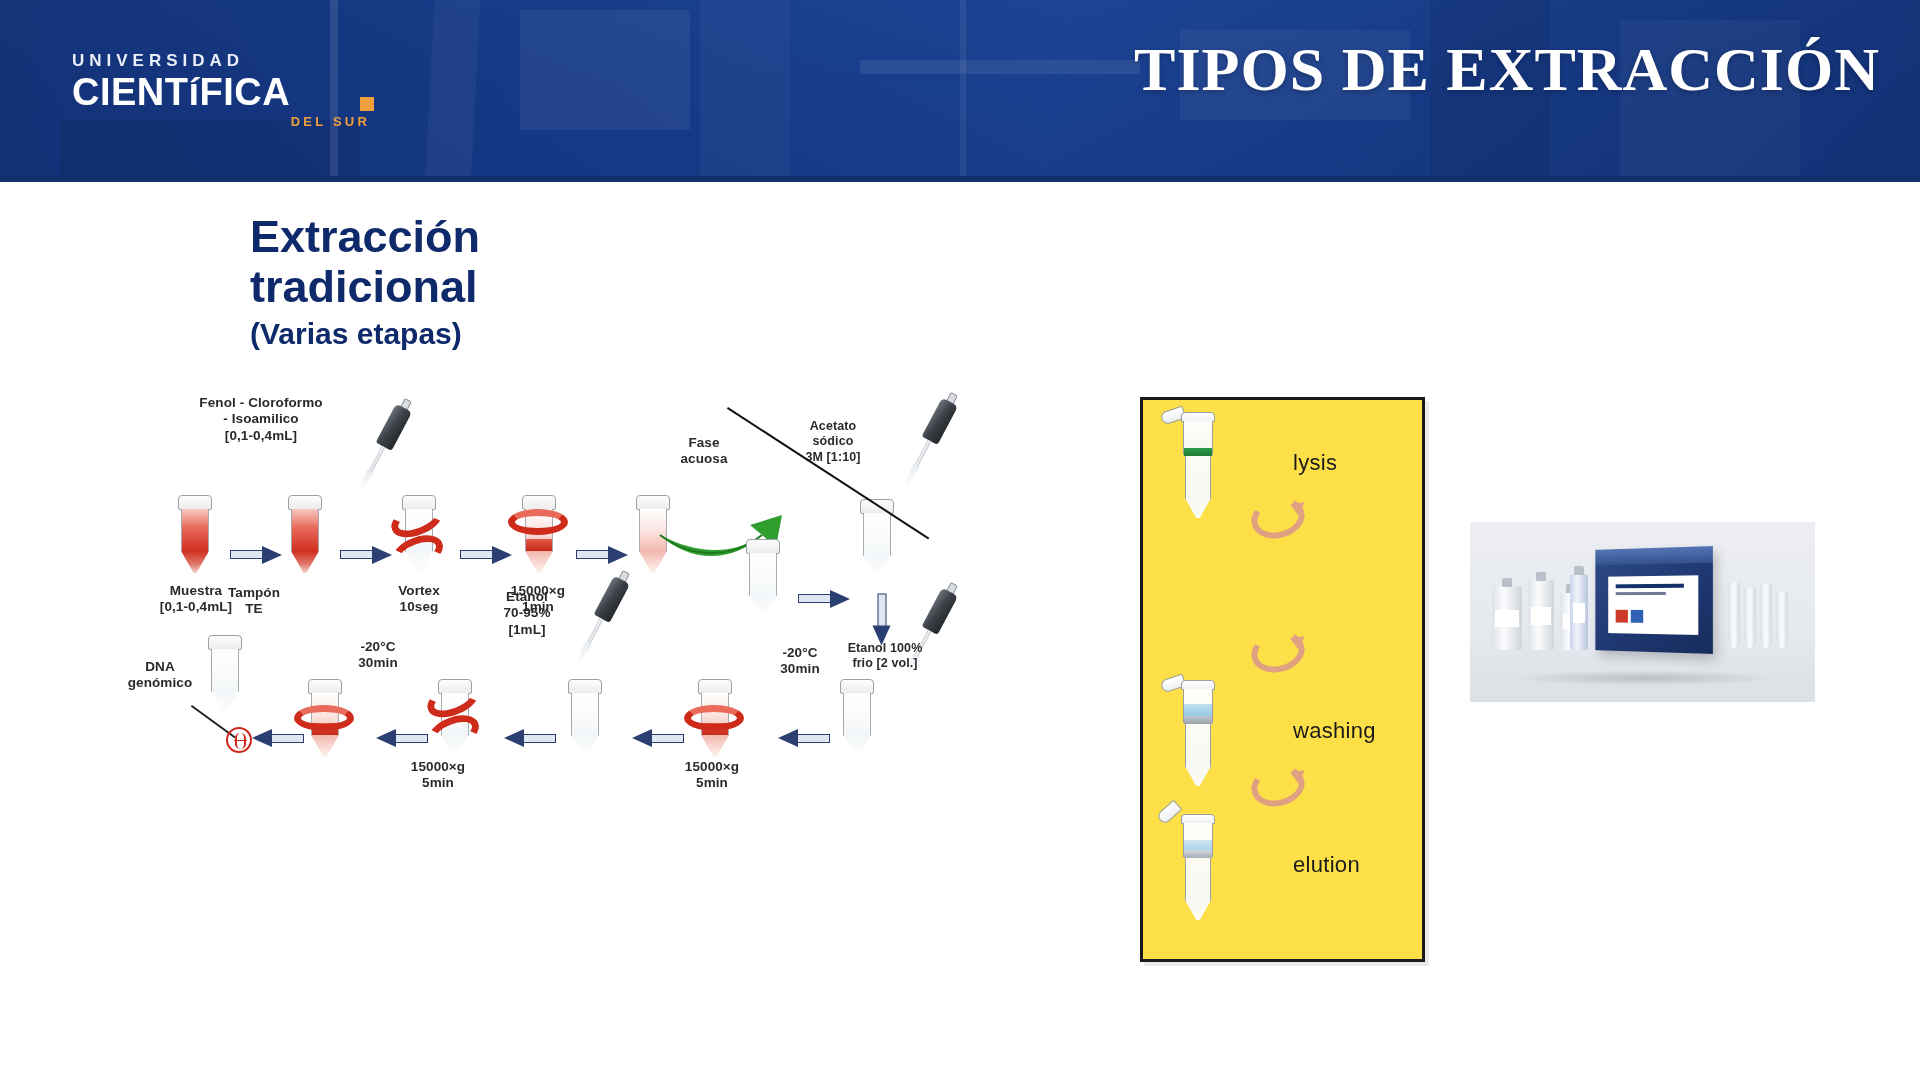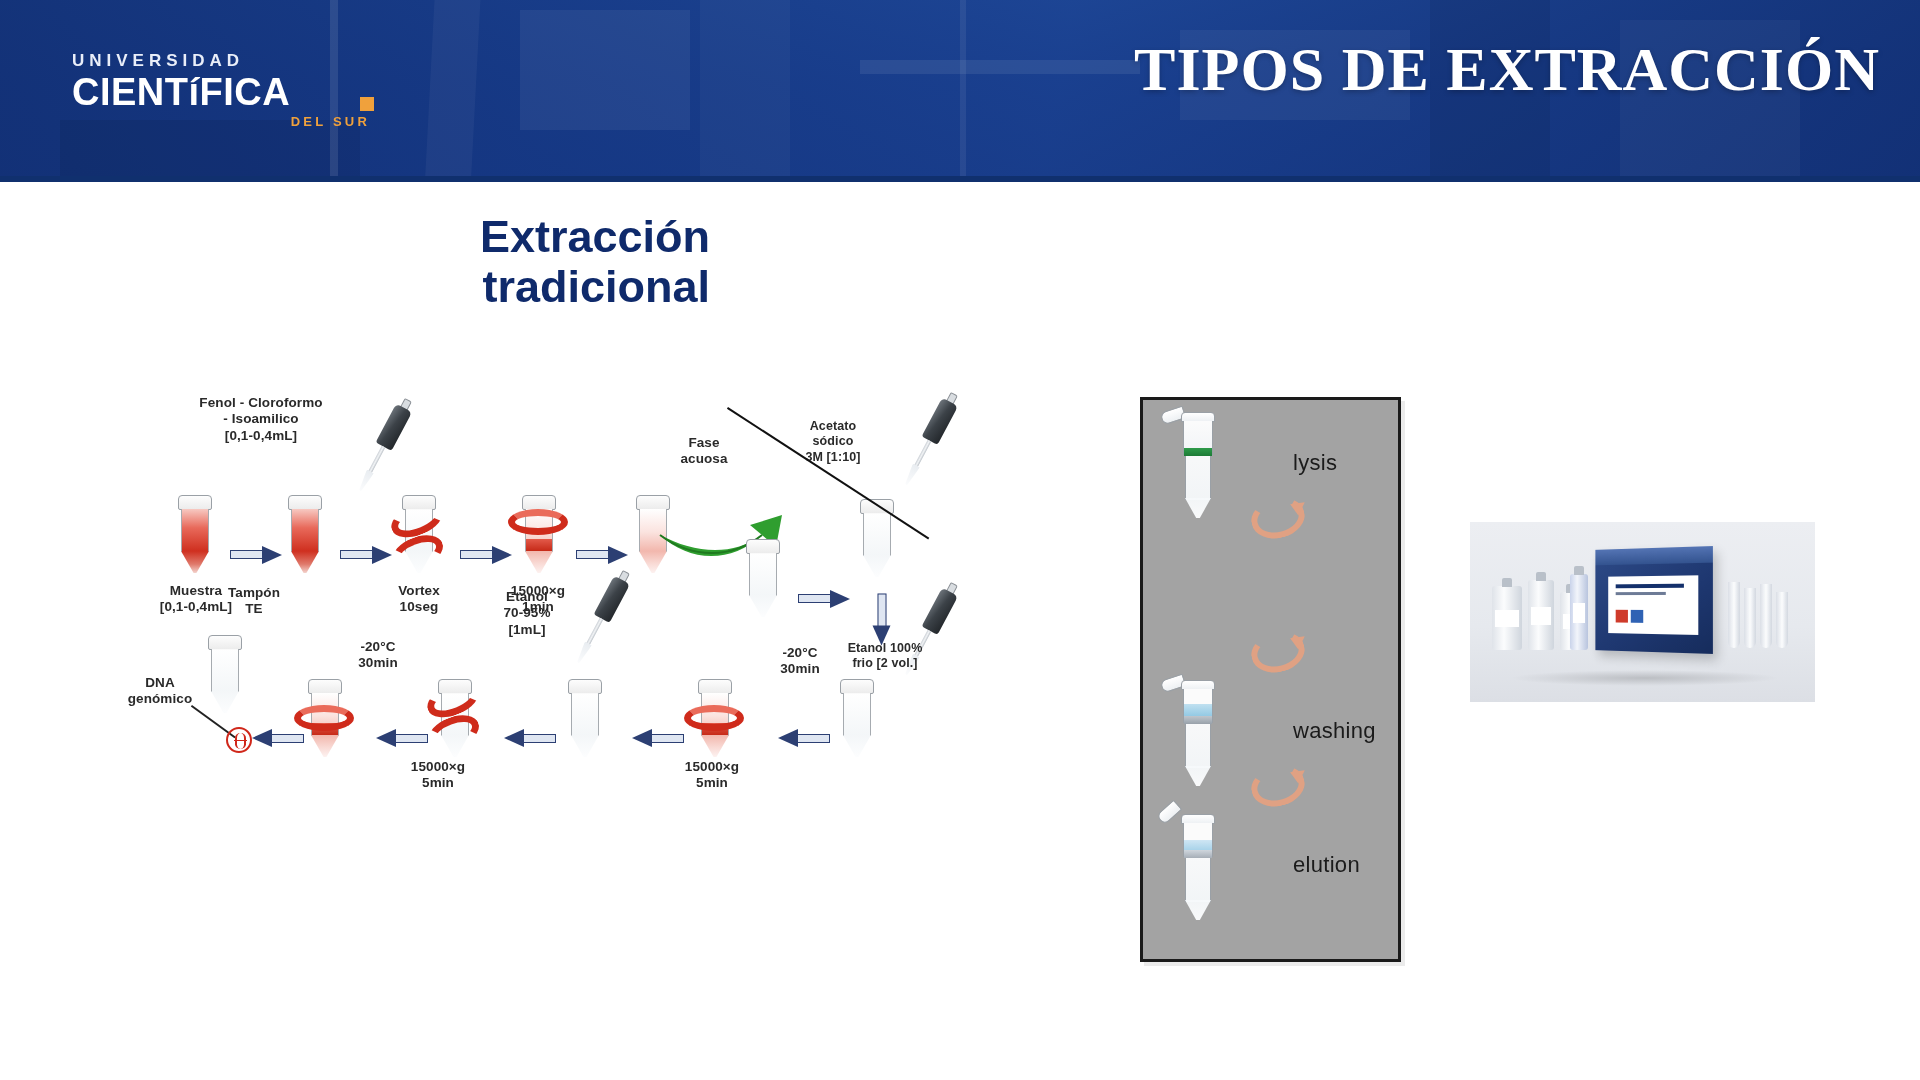--- a/index.html
+++ b/index.html
@@ -74,21 +74,21 @@
     font-family: "Liberation Serif", "DejaVu Serif", serif;
     font-size: 62px; font-weight: bold;
     color: #ffffff; letter-spacing: 1px;
     white-space: nowrap;
     text-shadow: 0 2px 5px rgba(0,0,0,0.25);
   }
 
   
   .stage { position: absolute; left: 0; top: 182px; width: 1920px; height: 898px; background: #fff; }
 
-  .col-head { position: absolute; text-align: right; }
+  .col-head { position: absolute; text-align: left; }
   .col-head .h1 {
     font-size: 45px; font-weight: bold; color: #0f2a6b; line-height: 1.12;
     white-space: pre-line;
   }
   .col-head .h2 {
     font-size: 30px; font-weight: bold; color: #0f2a6b; margin-top: 4px;
   }
   #head-left  { left: 250px; top: 30px; width: 460px; }
   #head-right { left: 1030px; top: 30px; width: 460px; }
 
@@ -227,22 +227,22 @@
     position: absolute; left: 0; bottom: -22px; width: 780px; height: 130px;
     opacity: 0.16; filter: blur(0.3px);
     transform: scaleY(-0.55);
     transform-origin: bottom center;
     pointer-events:none;
   }
 
   
   .kit-panel {
     position: absolute; left: 1140px; top: 215px;
-    width: 261px; height: 565px;
-    background: #a3a3a3;
+    width: 285px; height: 565px;
+    background: #fde047;
     border: 3px solid #1a1a1a;
     box-shadow: 4px 4px 0 rgba(0,0,0,0.08);
   }
   .kit-row { position: absolute; left: 0; width: 285px; height: 128px; }
   .kit-row .col { position: absolute; left: 32px; top: 6px; width: 46px; height: 110px; }
   .kit-row .kit-label {
     position: absolute; left: 150px; top: 44px;
     font-size: 22px; color: #1b1b1b; font-family: "Liberation Sans", sans-serif;
     letter-spacing: 0.3px;
   }
@@ -375,20 +375,21 @@
 
   <div class="slide-title">TIPOS DE EXTRACCIÓN</div>
   <div class="header-bottom-rule"></div>
 </div>
 
 <div class="stage">
 
   <div class="col-head" id="head-left">
     <div class="h1">Extracción
 tradicional</div>
+    <div class="h2">(Varias etapas)</div>
   </div>
 
 
   <div class="diagram-left">
 
     <div class="dlabel" style="left:36px; top:8px; width:190px;">Fenol - Cloroformo
 - Isoamilico
 [0,1-0,4mL]</div>
 
     <div class="pipette" style="left:222px; top:10px; transform: rotate(28deg);">
@@ -587,21 +588,21 @@
       </div>
 
     <div class="dlabel" style="left:78px; top:198px; width:92px;">Tampón
 TE</div>
     <div class="tube fill-clear" style="left:78px; top:248px;">
       <span class="cap"></span>
         <span class="body"></span>
         <span class="cone"></span>
     </div>
 
-    <div class="dlabel" style="left:-18px; top:288px; width:96px;">DNA
+    <div class="dlabel" style="left:-18px; top:272px; width:96px;">DNA
 genómico</div>
     <div class="leader" style="left:62px; top:318px; width:54px; transform: rotate(36deg);"></div>
     <div class="dna-circle" style="left:96px; top:340px;">
         <i></i>
       </div>
 
     <div class="ghost">
       
       
       

